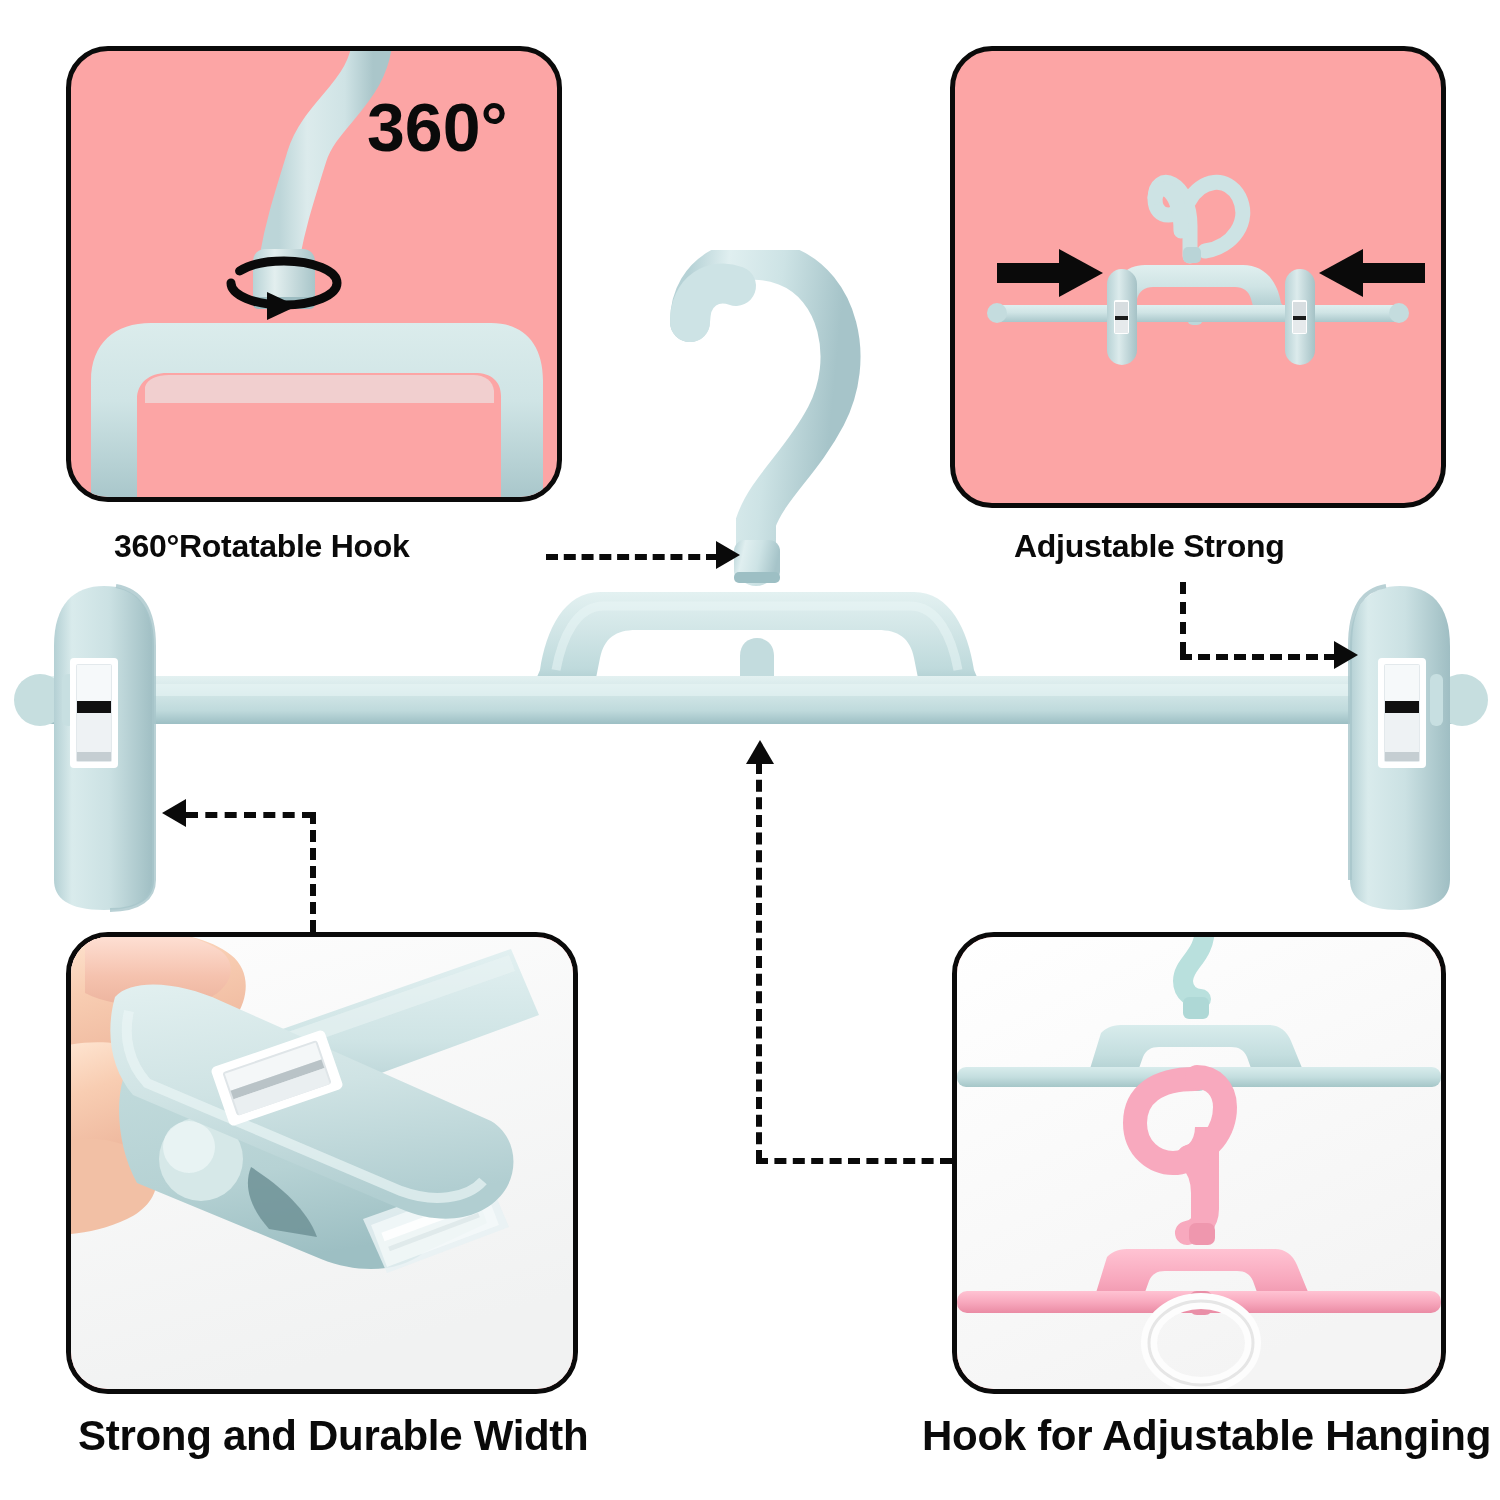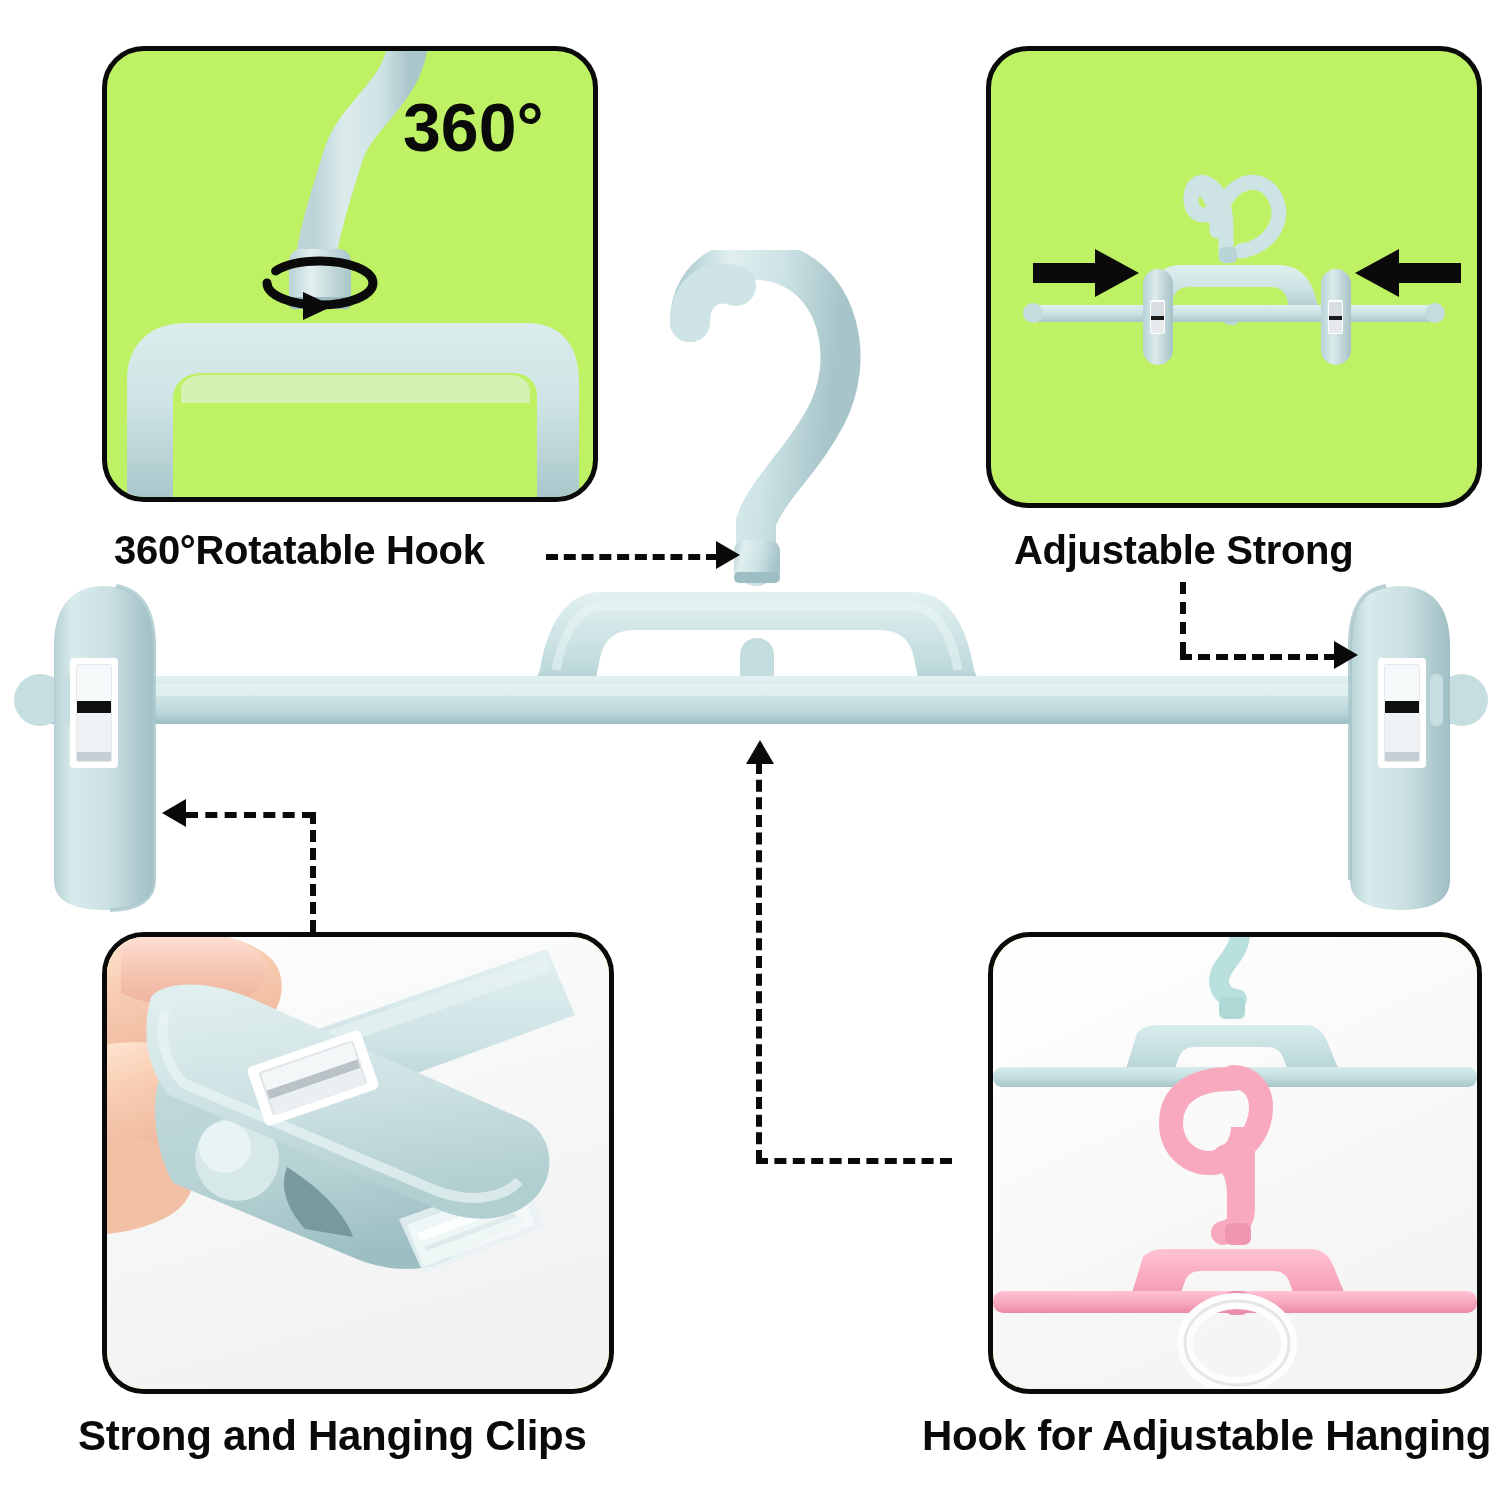--- a/index.html
+++ b/index.html
@@ -3,25 +3,25 @@
 <meta charset="utf-8">
 <style>
   html,body{margin:0;padding:0;background:#ffffff;}
   body{width:1500px;height:1500px;position:relative;overflow:hidden;
        font-family:"Liberation Sans","DejaVu Sans",sans-serif;}
 
   .stage{position:absolute;left:0;top:0;width:1500px;height:1500px;}
 
   
   .panel{position:absolute;border:5px solid #0a0a0a;border-radius:42px;
-         background:#bef264;overflow:hidden;box-sizing:border-box;margin-left:36px;}
+         background:#fca5a5;overflow:hidden;box-sizing:border-box;}
 
   
   .caption{position:absolute;color:#0a0a0a;font-weight:bold;
-           font-size:40px;letter-spacing:-0.3px;white-space:nowrap;
+           font-size:32px;letter-spacing:-0.3px;white-space:nowrap;
            font-family:"Liberation Sans","DejaVu Sans",sans-serif;}
   .caption.big{font-size:42px;}
 
   
   .dash-h{position:absolute;height:0;border-top:6px dashed #0a0a0a;}
   .dash-v{position:absolute;width:0;border-left:6px dashed #0a0a0a;}
   .arrow{position:absolute;width:0;height:0;}
   .arrow.right{border-top:14px solid transparent;border-bottom:14px solid transparent;
                border-left:24px solid #0a0a0a;}
   .arrow.left{border-top:14px solid transparent;border-bottom:14px solid transparent;
@@ -339,20 +339,20 @@
   <div class="arrow right" style="left:716px;top:541px;"></div>
 
   <div class="caption" style="left:1014px;top:528px;">Adjustable Strong</div>
   <div class="dash-v" style="left:1180px;top:582px;height:72px;"></div>
   <div class="dash-h" style="left:1180px;top:654px;width:156px;"></div>
   <div class="arrow right" style="left:1334px;top:641px;"></div>
 
   <div class="dash-v" style="left:310px;top:812px;height:120px;"></div>
   <div class="dash-h" style="left:186px;top:812px;width:128px;"></div>
   <div class="arrow left" style="left:162px;top:799px;"></div>
-  <div class="caption big" style="left:78px;top:1412px;">Strong and Hanging Clips</div>
+  <div class="caption big" style="left:78px;top:1412px;">Strong and Durable Width</div>
 
   <div class="dash-h" style="left:756px;top:1158px;width:196px;"></div>
   <div class="dash-v" style="left:756px;top:762px;height:400px;"></div>
   <div class="arrow up" style="left:746px;top:740px;"></div>
   <div class="caption big" style="left:922px;top:1412px;">Hook for Adjustable Hanging</div>
 
 </div>
 
 </body></html>

